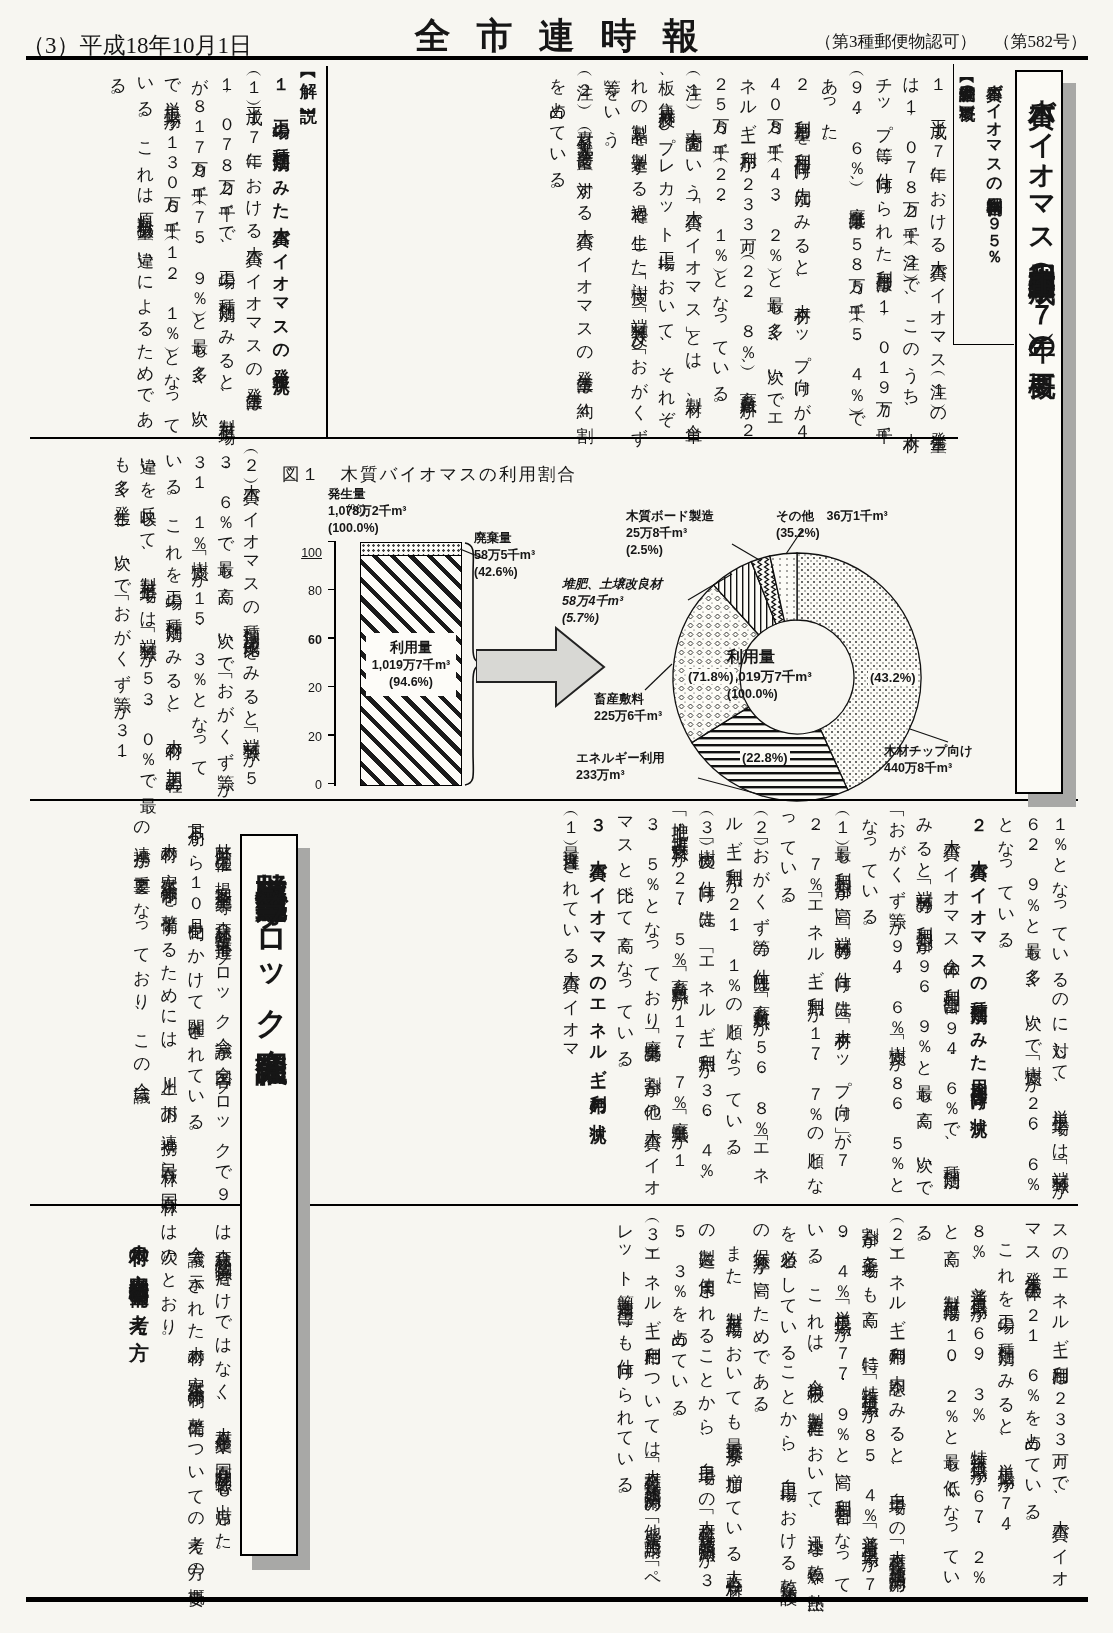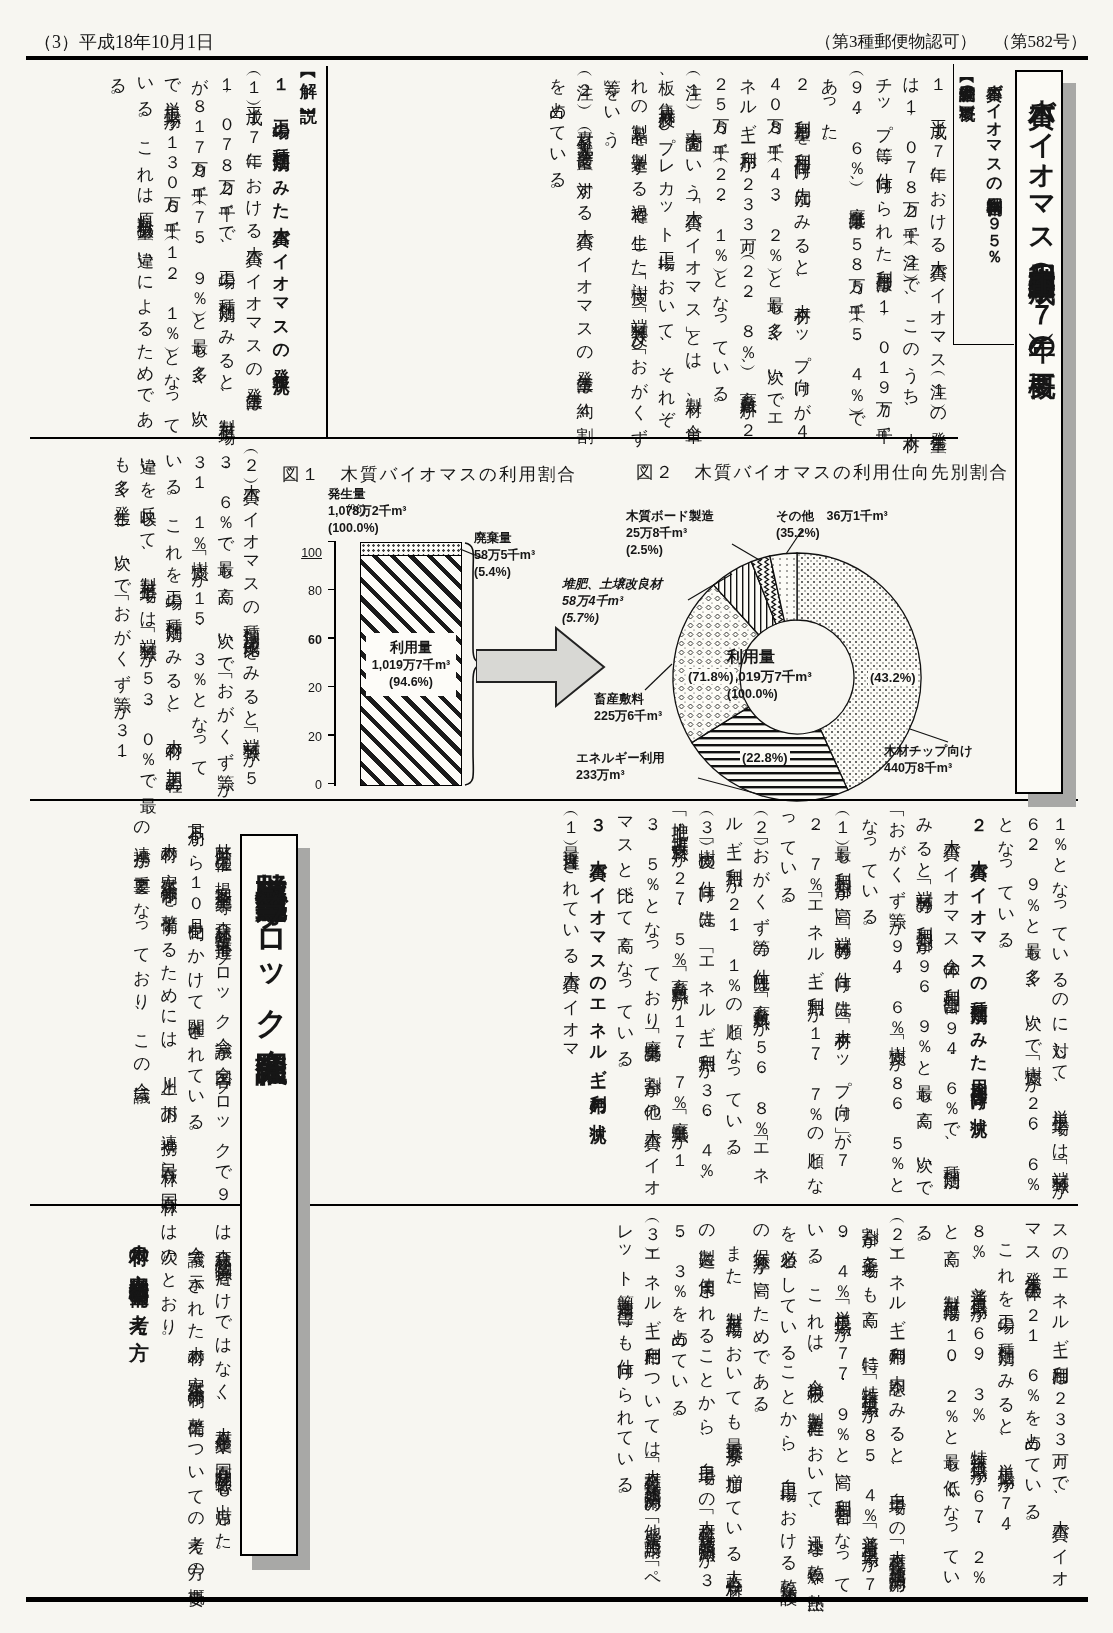--- a/index.html
+++ b/index.html
@@ -1,21 +1,21 @@
 <!DOCTYPE html>
 <html lang="ja"><head>
 <meta charset="utf-8">
 <style>
   html,body{margin:0;padding:0;background:#888;}
   #page{position:relative;width:1113px;height:1633px;background:#f7f6f1;color:#161616;
         font-family:"Liberation Serif",serif;margin:0 auto;overflow:hidden;}
   .hline{position:absolute;background:#000;}
   .vline{position:absolute;background:#000;}
   
-  .hdr-date{position:absolute;left:34px;top:30px;font-size:18px;}
+  .hdr-date{position:absolute;left:22px;top:30px;font-size:23px;}
   .hdr-title{position:absolute;left:0;right:0;top:12px;text-align:center;font-size:36px;
              font-weight:bold;letter-spacing:26px;text-indent:26px;}
   .hdr-right{position:absolute;right:26px;top:30px;font-size:17px;}
   
   .vtext{writing-mode:vertical-rl;text-orientation:upright;font-size:17px;
          letter-spacing:3.2px;line-height:1.6;position:absolute;}
   .vtext div{margin:0;}
   .vh{font-weight:bold;font-family:"Liberation Sans",sans-serif;}
   .tight{line-height:1.52;}
   
@@ -50,20 +50,21 @@
   .axisline{position:absolute;left:72px;top:99px;width:1.5px;height:245px;background:#000;}
   .pct-tag{position:absolute;font-size:13px;font-weight:bold;background:#fcfbf6;padding:0 2px;}
   svg.overlay{position:absolute;left:0;top:0;pointer-events:none;}
 </style>
 </head>
 <body>
 
 <div id="page">
 
   <div class="hdr-date">（3）平成18年10月1日</div>
+  <div class="hdr-title">全市連時報</div>
   <div class="hdr-right"><span>（第3種郵便物認可）</span>　<span>（第582号）</span></div>
   <div class="hline" style="left:26px;top:56px;width:1062px;height:4px;"></div>
 
   <div class="tbox">
     <div class="vtext">木質バイオマス利用実態調査結果（平成１７年）の概要</div>
   </div>
 
   <div class="leadbox">
     <div class="vtext">
       <div class="lead">木質バイオマスの利用割合は９５％</div>
@@ -120,34 +121,33 @@
       <div class="seg-use" id="seg-use" style="height: 228.932px;"></div>
       <div class="bar-inner flabel" style="position:absolute;text-align:center;">
         <span style="font-size:14px;">利用量</span><br>
         <span>1,019万7千m³</span><br>
         <span>(94.6%)</span>
       </div>
     </div>
     <div class="flabel" style="left:212px;top:88px;text-align:left;">
       <span>廃棄量</span><br>
       <span>58万5千m³</span><br>
-      <span>(5.4%)</span>
+      <span>(42.6%)</span>
     </div>
     <svg class="overlay" width="330" height="352">
       <path d="M203,101 C214,103 211,112 211,134 L211,206 C211,217 213,220 221,222 C213,224 211,227 211,240 L211,310 C211,332 214,341 203,343" stroke="#111" stroke-width="1.6" fill="none"></path>
       <line x1="198" y1="107" x2="220" y2="116" stroke="#111" stroke-width="1.3"></line>
     </svg>
   </div>
 
   <svg class="fig" style="left:476px;top:626px;" width="130" height="84">
     <polygon points="0,24 80,24 80,2 128,41 80,80 80,56 0,56" fill="#d8d8d4" stroke="#222" stroke-width="2"></polygon>
   </svg>
 
   <div class="fig" style="left:560px;top:442px;width:432px;height:360px;">
-    <div class="figtitle" style="left:76px;top:18px;">図２　木質バイオマスの利用仕向先別割合</div>
     <svg id="donut-svg" width="432" height="360" style="position:absolute;left:0;top:0;">
       <defs>
         <pattern id="p-dots" width="6" height="6" patternUnits="userSpaceOnUse">
           <rect width="6" height="6" fill="#fcfbf6"></rect>
             <circle cx="2" cy="2" r="0.9" fill="#222"></circle>
             <circle cx="5" cy="5" r="0.7" fill="#333"></circle>
         </pattern>
         <pattern id="p-hlines" width="8" height="7" patternUnits="userSpaceOnUse">
           <rect width="8" height="7" fill="#fcfbf6"></rect>
             <rect y="1" width="8" height="2.4" fill="#111"></rect>

